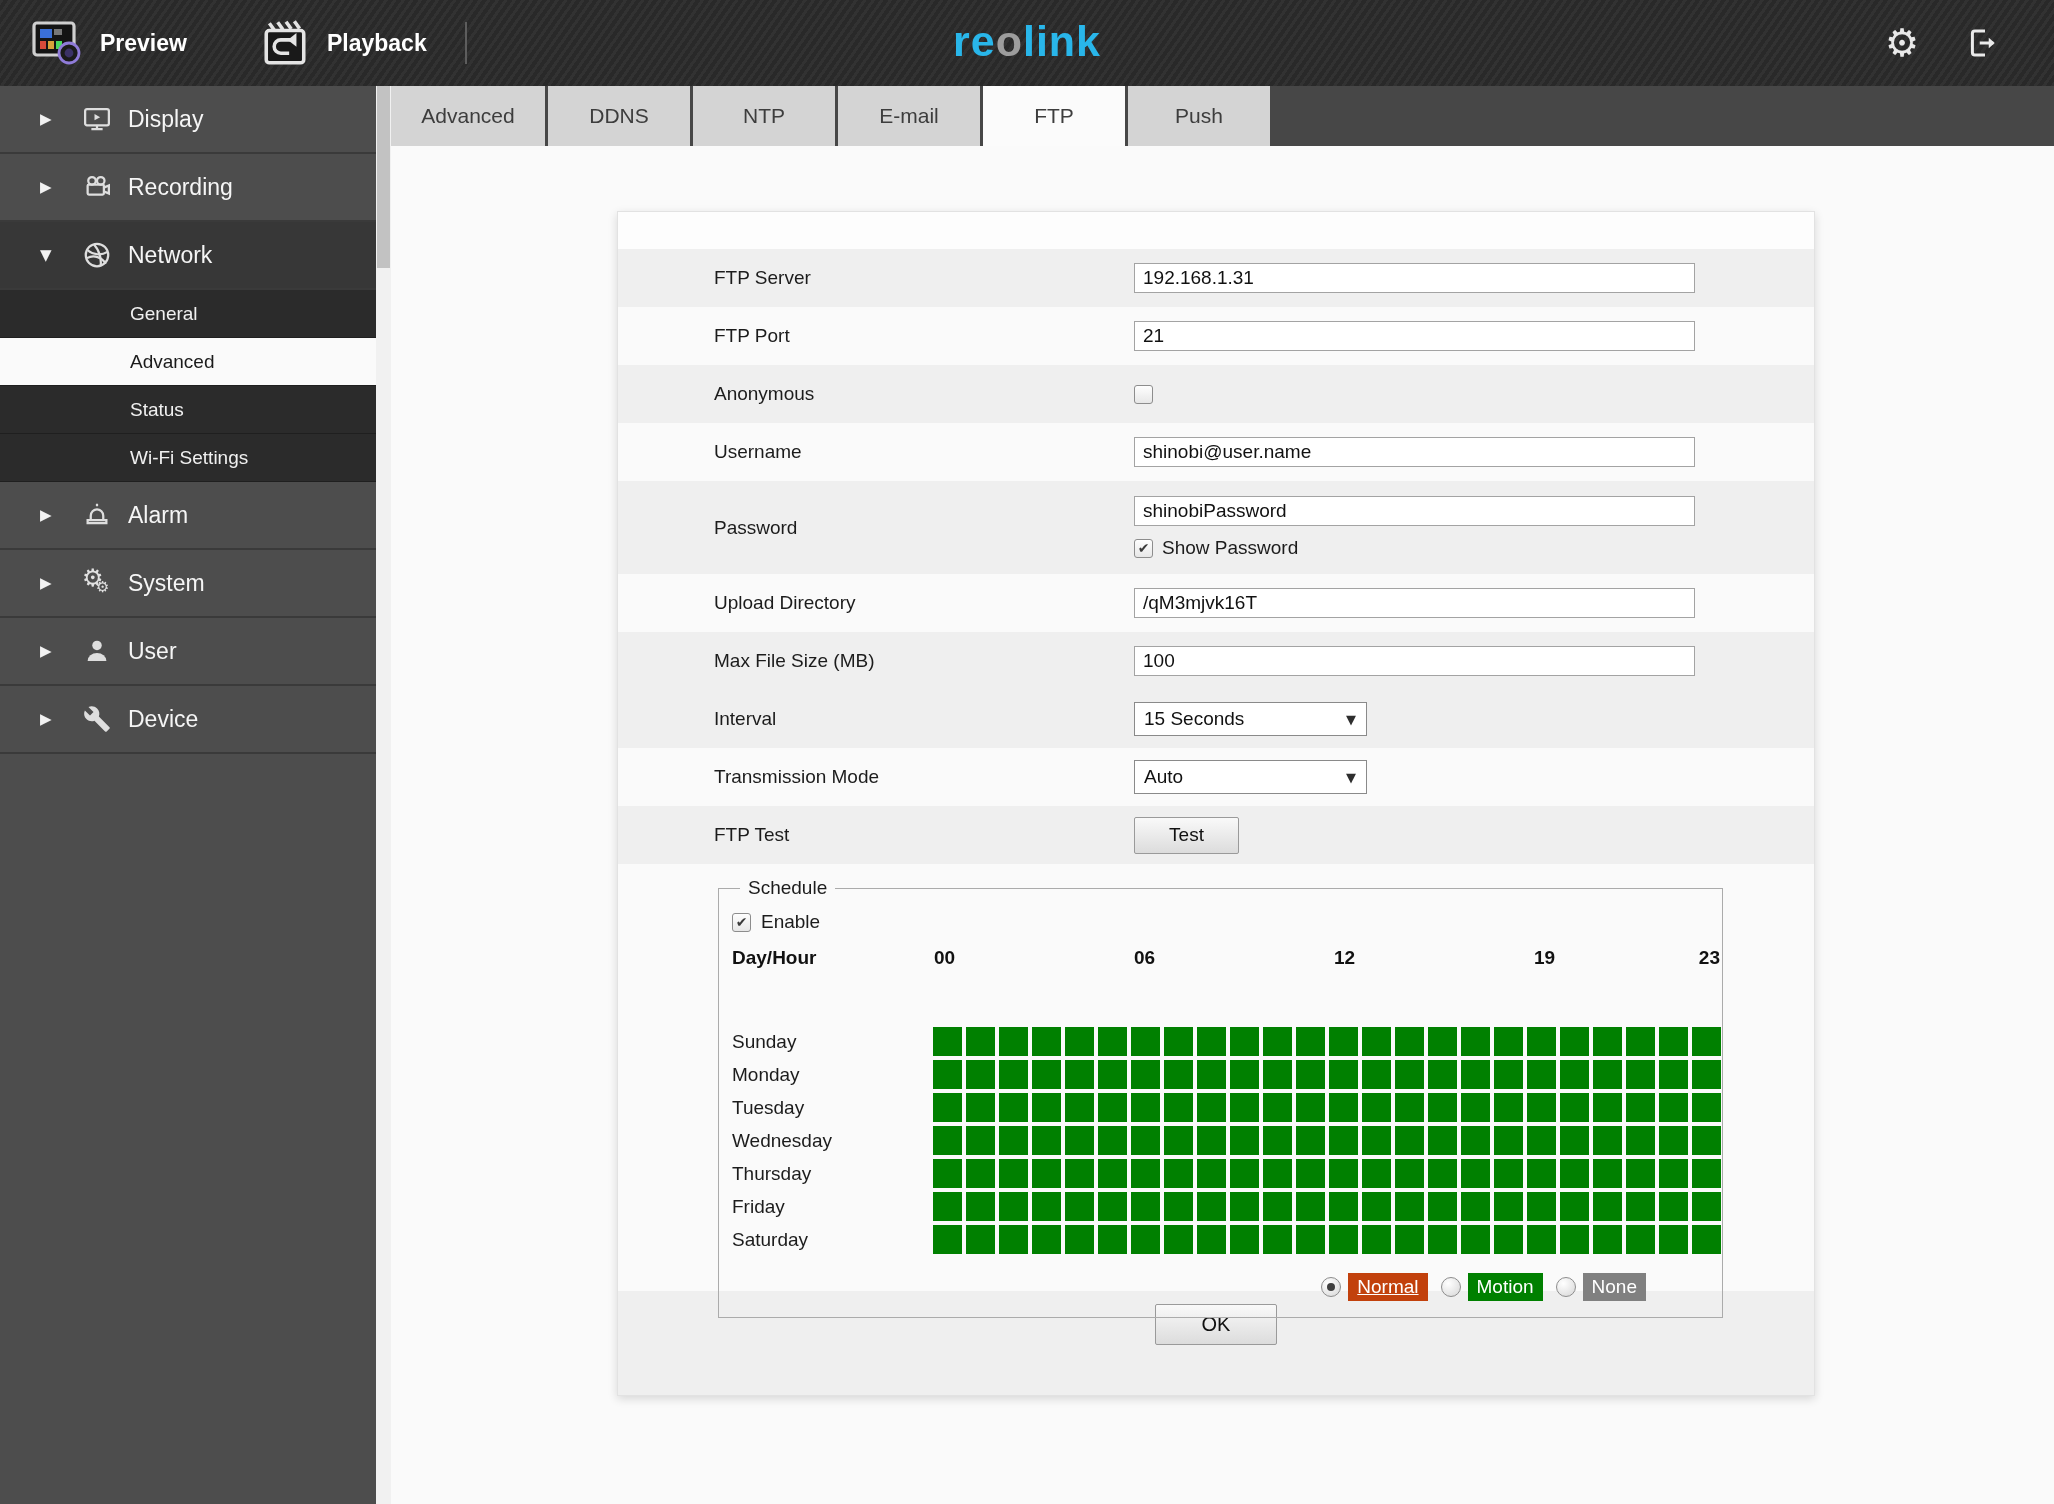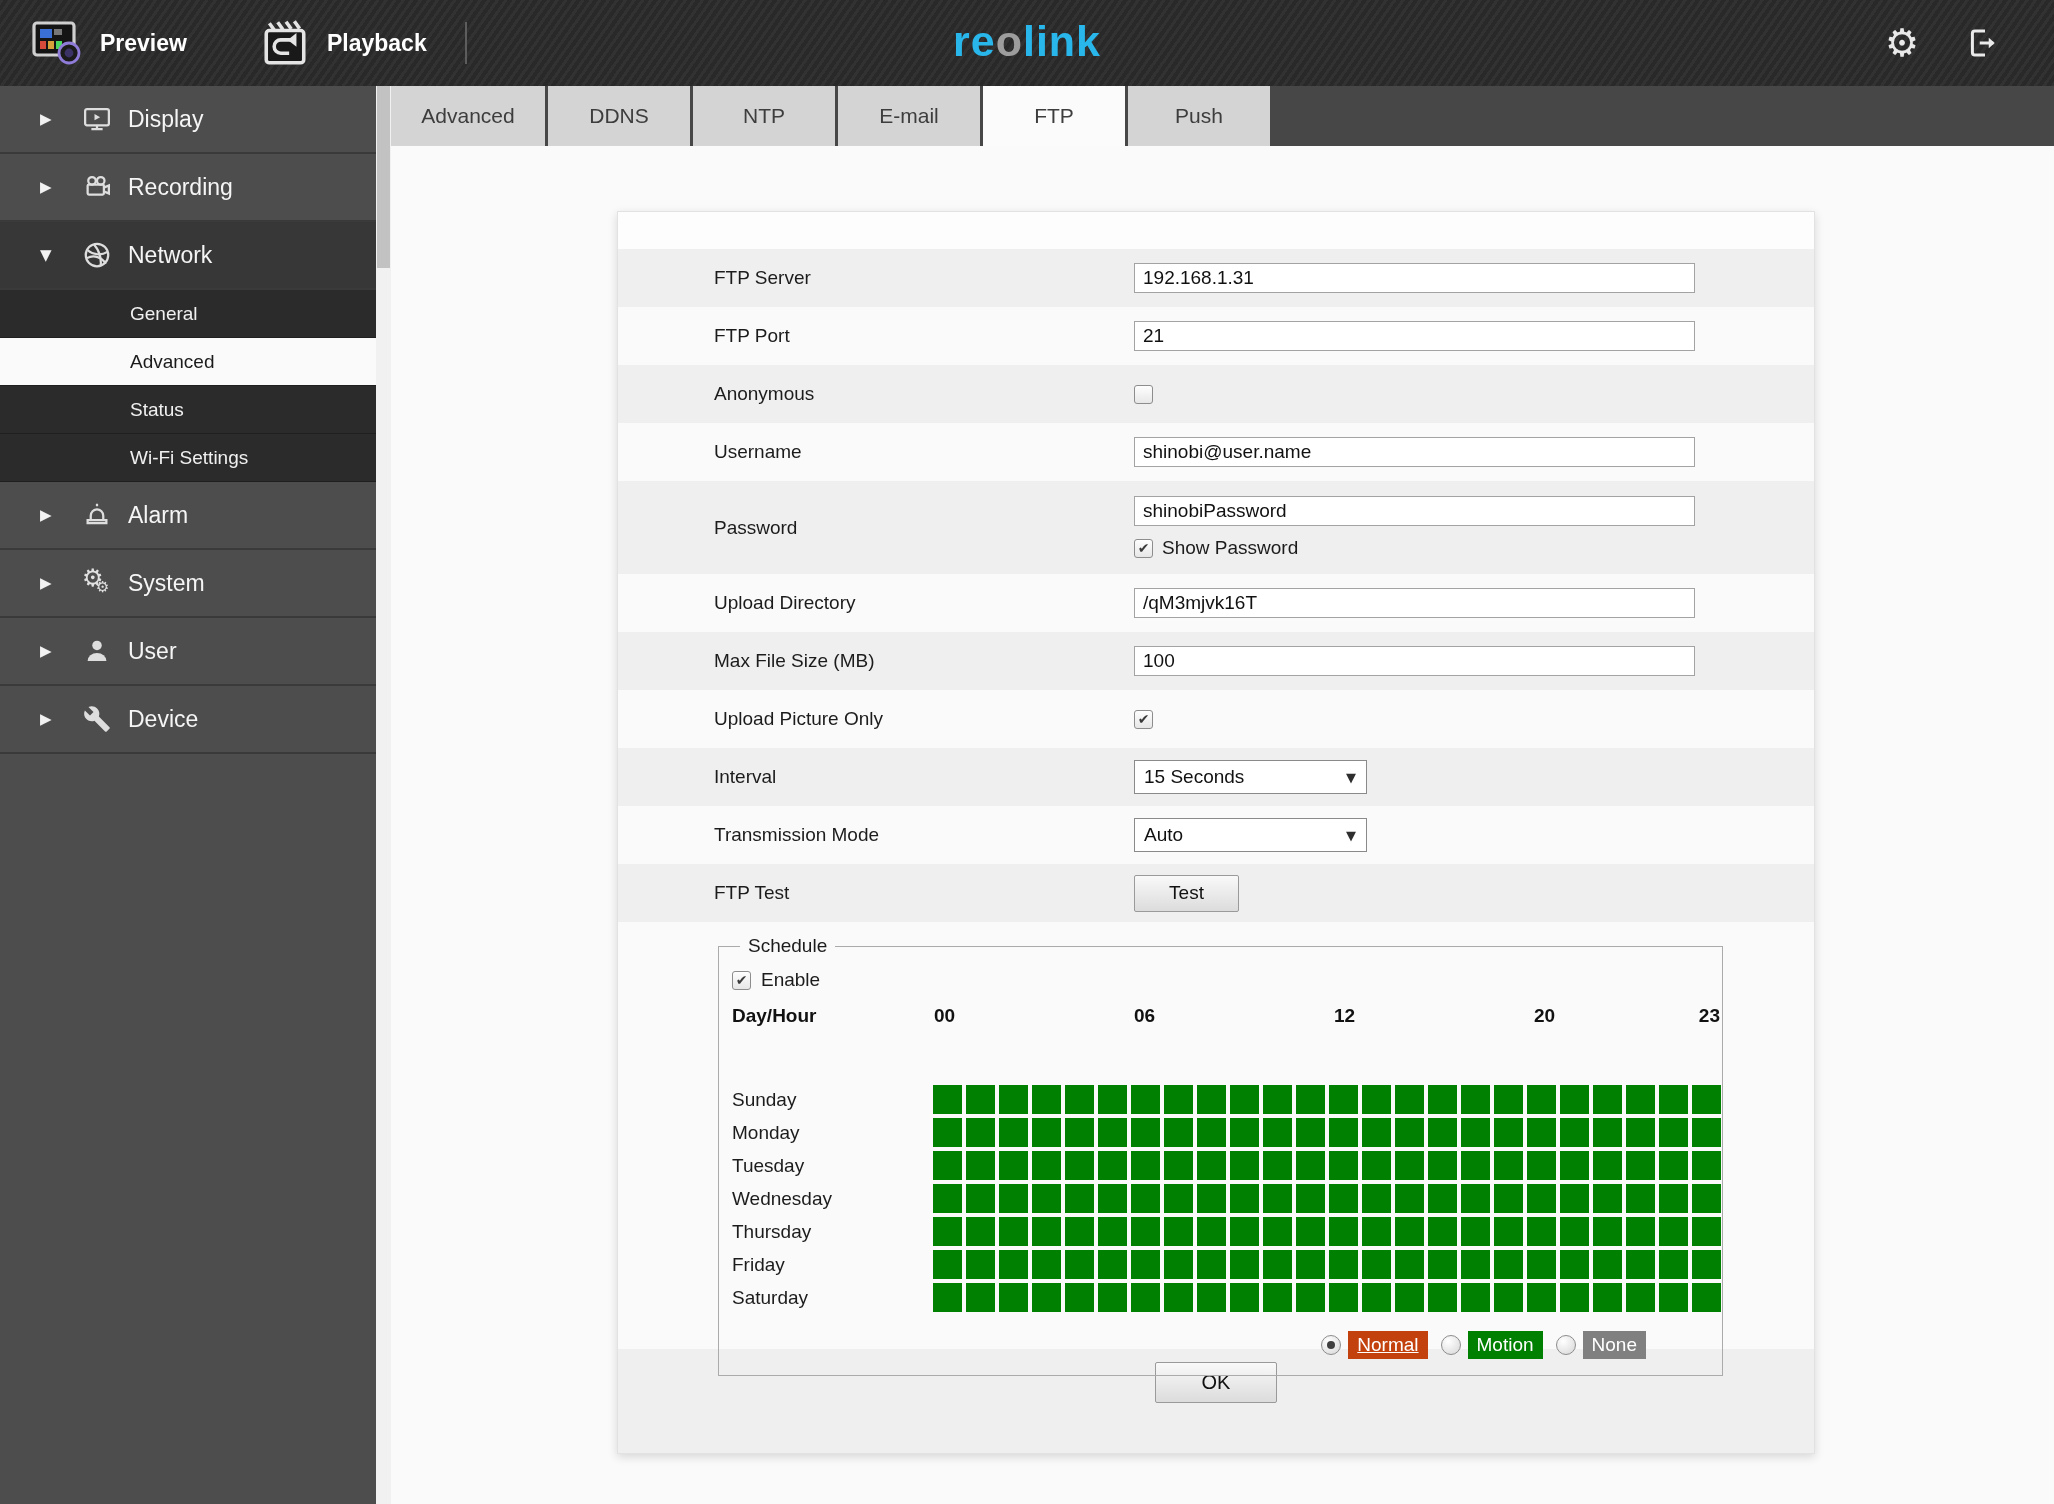--- a/index.html
+++ b/index.html
@@ -302,24 +302,20 @@
           </div>
         </div>
         <div class="row">
           <span class="lbl">Upload Directory</span>
           <input type="text" class="txt" value="/qM3mjvk16T" style="">
         </div>
         <div class="row alt">
           <span class="lbl">Max File Size (MB)</span>
           <input type="text" class="txt" value="100" style="">
         </div>
-        <div class="row">
-          <span class="lbl">Upload Picture Only</span>
-          <span class="cb checked"></span>
-        </div>
         <div class="row alt">
           <span class="lbl">Interval</span>
           <div class="select">
             <span class="sel-val">15 Seconds</span>
             <span class="sel-arr">▼</span>
           </div>
         </div>
         <div class="row">
           <span class="lbl">Transmission Mode</span>
           <div class="select">
@@ -339,21 +335,21 @@
         <div class="enable-row">
           <span class="cb checked" id="enable-cb"></span>
           <span>Enable</span>
         </div>
         <div class="grid-area">
           <div class="corner">Day/Hour</div>
           <div class="hours" id="hour-labels">
               <span style="left: 1px;">00</span>
               <span style="left: 201px;">06</span>
               <span style="left: 401px;">12</span>
-              <span style="left: 601px;">20</span>
+              <span style="left: 601px;">19</span>
               <span style="right: 1px;">23</span>
             </div>
           <div class="day-col" id="day-labels">
               <div class="day">Sunday</div>
               <div class="day">Monday</div>
               <div class="day">Tuesday</div>
               <div class="day">Wednesday</div>
               <div class="day">Thursday</div>
               <div class="day">Friday</div>
               <div class="day">Saturday</div>

